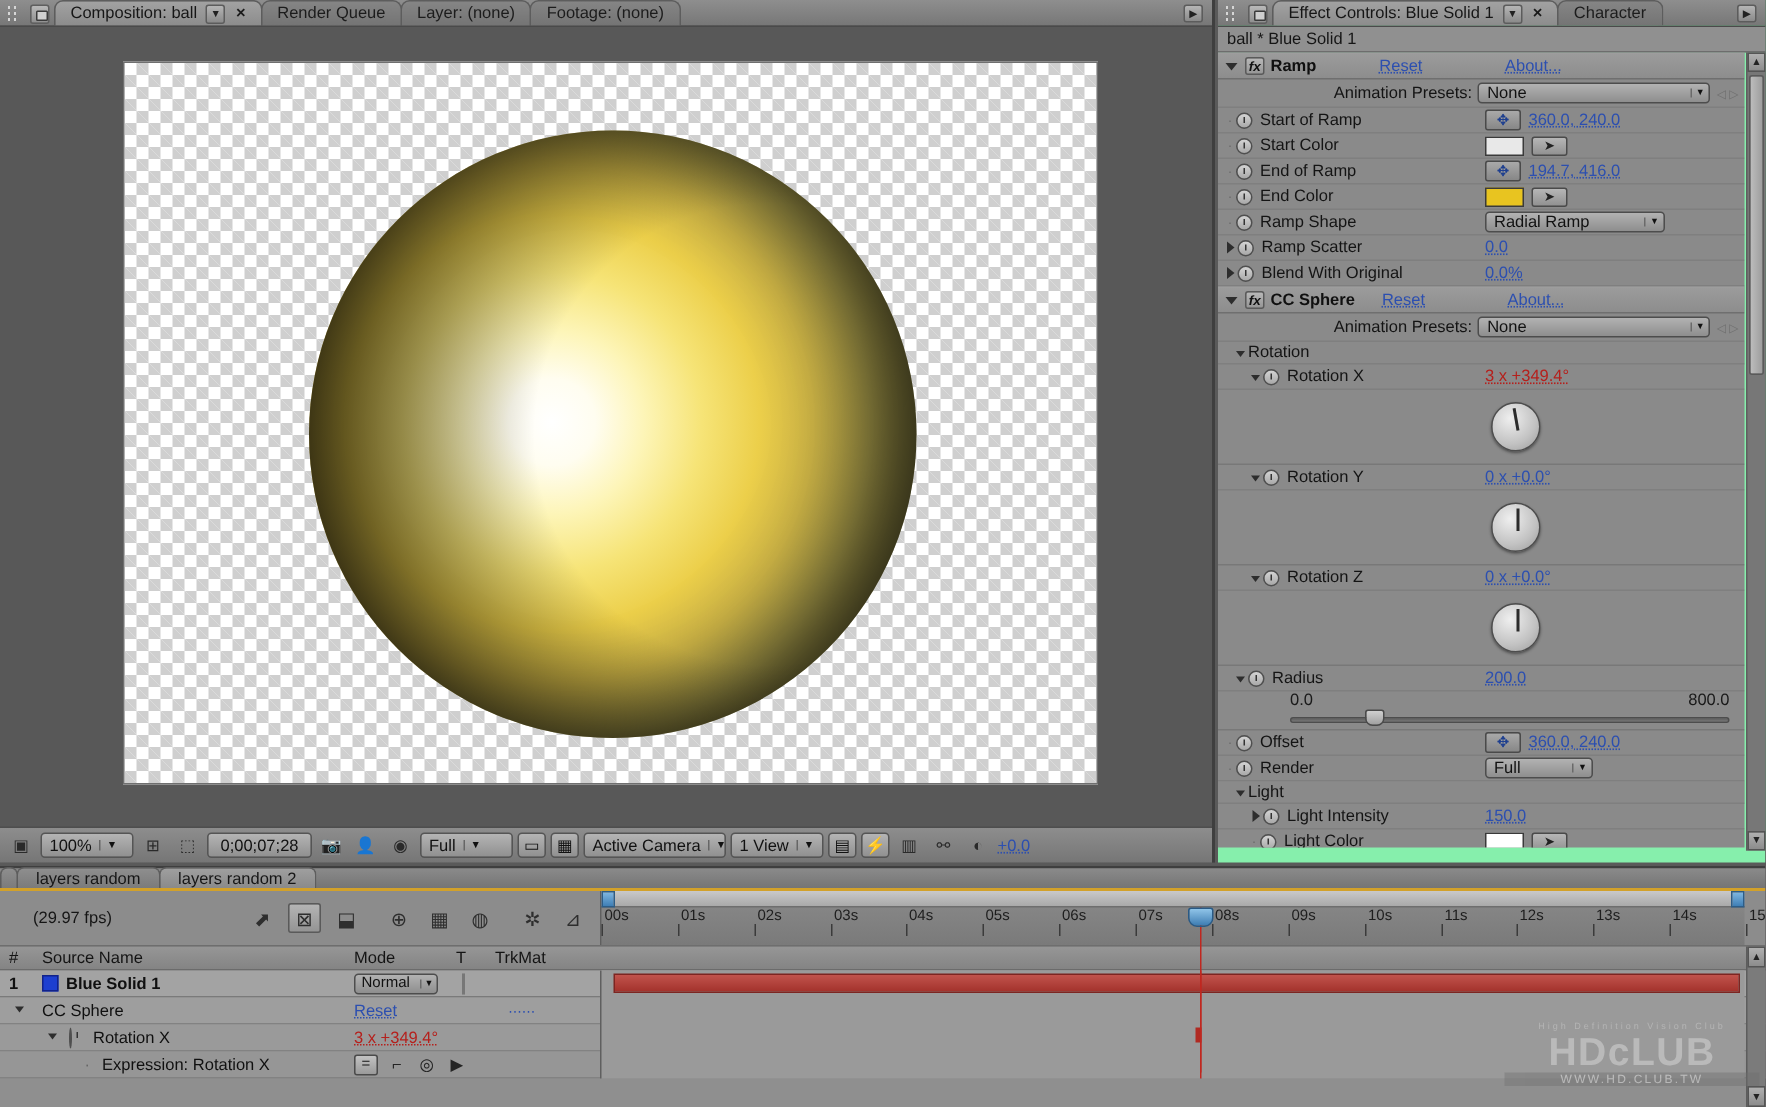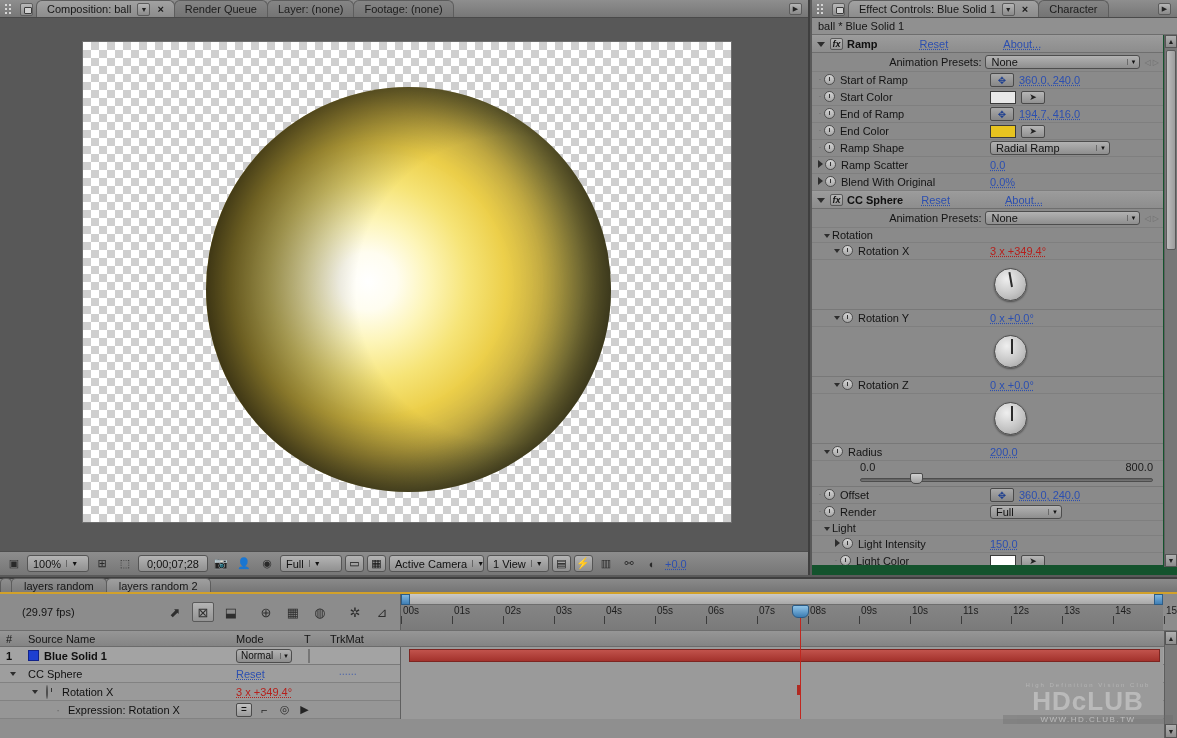--- a/index.html
+++ b/index.html
@@ -108,21 +108,21 @@
   .ctl .car{ font-size:7px; margin-left:5px; border-left:1px solid #666; padding-left:4px; }
   .iconbtn{
     width:20px;height:18px; display:flex;align-items:center;justify-content:center;
     font-size:11px; color:#2a2a2a;
   }
   .bluetxt{ color:#2c4fb0; text-decoration:underline dotted; font-size:11px; }
 
   
   .fx-panel{
     position:absolute; left:812px; top:0; width:365px; height:575px;
-    background:#14532d;
+    background:#86efac;
   }
   .fx-sub{
     height:17px; background:#909090; border-bottom:1px solid #6d6d6d;
     display:flex;align-items:center; padding-left:6px; font-size:11px; color:#151515;
   }
   .fx-scroll{
     position:absolute; top:35px; left:0; right:14px; bottom:10px;
     overflow:hidden; background:#8a8a8a;
   }
   .fx-row{
@@ -152,21 +152,21 @@
   .link{ color:#2c4fb0; text-decoration:underline dotted; font-size:11px; cursor:pointer; }
   .stopwatch{
     width:11px;height:11px;border-radius:50%;
     background:linear-gradient(#d4d4d4,#a8a8a8);
     border:1px solid #4f4f4f; flex:none; position:relative;
     margin-right:5px;
   }
   .stopwatch::after{ content:""; position:absolute; left:4px;top:2px;width:1px;height:4px;background:#333; }
   .keytoggle{ width:8px; color:#6a6a6a; font-size:9px; text-align:center; flex:none; }
   .plabel{ font-size:11px; color:#141414; }
-  .pname{ width:174px; display:flex; flex:none; }
+  .pname{ width:174px; display:flex; align-items:center; flex:none; }
   .pval{ flex:1; display:flex; align-items:center; gap:5px; }
   .swatch{ width:26px;height:13px;border:1px solid #3a3a3a; }
   .eyedrop{
     width:24px;height:13px;border:1px solid #4a4a4a;border-radius:2px;
     background:linear-gradient(#b6b6b6,#919191);
     display:flex;align-items:center;justify-content:center;font-size:9px;color:#222;
   }
   .posbtn{
     width:24px;height:14px;border:1px solid #4a4a4a;border-radius:2px;
     background:linear-gradient(#a9a9a9,#878787);

